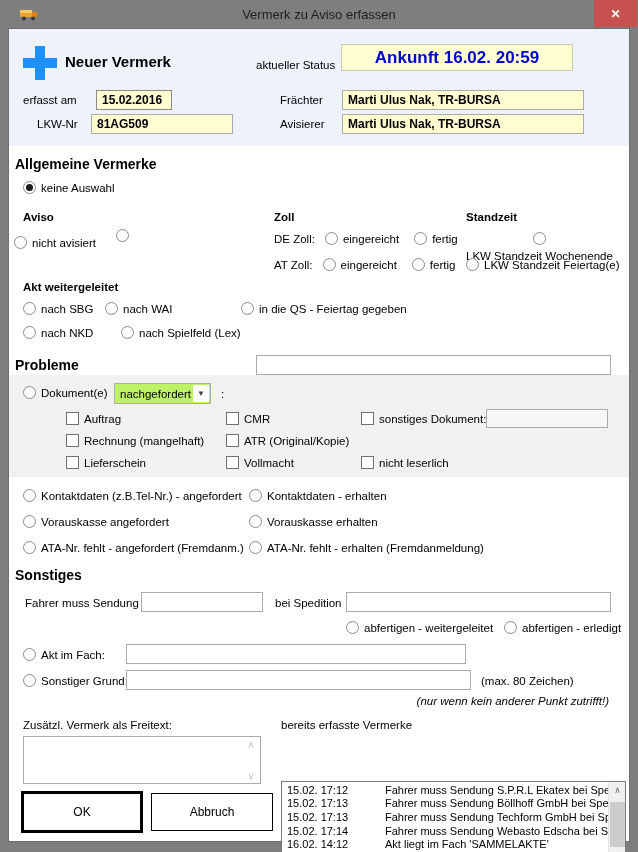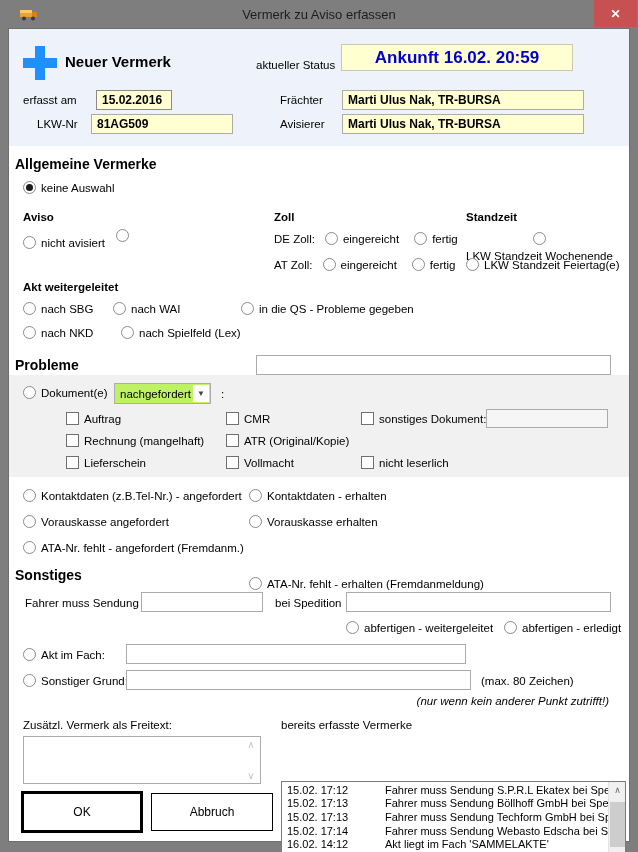--- a/index.html
+++ b/index.html
@@ -155,21 +155,21 @@
   </div>
 
   <div class="abs h1" style="left:6px; top:127px;">Allgemeine Vermerke</div>
 
   <div class="abs ctl" style="left:14px; top:152px;">
     <span class="radio sel"></span>
     <span class="lbl">keine Auswahl</span>
   </div>
 
   <div class="abs h2" style="left:14px; top:182px;">Aviso</div>
-  <div class="abs ctl" style="left:14px; top:207px;">
+  <div class="abs ctl" style="left:5px; top:207px;">
     <span class="radio"></span>
     <span class="lbl">nicht avisiert</span>
   </div>
   <div class="abs ctl" style="left:107px; top:200px;">
     <span class="radio"></span>
   </div>
 
   <div class="abs h2" style="left:265px; top:182px;">Zoll</div>
   <div class="abs ctl" style="left:265px; top:203px;">
     <span class="lbl">DE Zoll:</span>
@@ -202,27 +202,27 @@
   <div class="abs ctl" style="left:457px; top:229px;">
     <span class="radio"></span>
     <span class="lbl">LKW Standzeit Feiertag(e)</span>
   </div>
 
   <div class="abs h2" style="left:14px; top:252px;">Akt weitergeleitet</div>
   <div class="abs ctl" style="left:14px; top:273px;">
     <span class="radio"></span>
     <span class="lbl">nach SBG</span>
   </div>
-  <div class="abs ctl" style="left:104px; top:273px;">
+  <div class="abs ctl" style="left:96px; top:273px;">
     <span class="radio"></span>
     <span class="lbl">nach WAI</span>
   </div>
   <div class="abs ctl" style="left:232px; top:273px;">
     <span class="radio"></span>
-    <span class="lbl">in die QS - Probleme gegeben</span>
+    <span class="lbl">in die QS - Feiertag gegeben</span>
   </div>
   <div class="abs ctl" style="left:14px; top:297px;">
     <span class="radio"></span>
     <span class="lbl">nach NKD</span>
   </div>
   <div class="abs ctl" style="left:112px; top:297px;">
     <span class="radio"></span>
     <span class="lbl">nach Spielfeld (Lex)</span>
   </div>
 
@@ -293,21 +293,21 @@
     <span class="lbl">Vorauskasse angefordert</span>
   </div>
   <div class="abs ctl" style="left:240px; top:486px;">
     <span class="radio"></span>
     <span class="lbl">Vorauskasse erhalten</span>
   </div>
   <div class="abs ctl" style="left:14px; top:512px;">
     <span class="radio"></span>
     <span class="lbl">ATA-Nr. fehlt - angefordert (Fremdanm.)</span>
   </div>
-  <div class="abs ctl" style="left:240px; top:512px;margin-top:36px;">
+  <div class="abs ctl" style="left:240px; top:512px;">
     <span class="radio"></span>
     <span class="lbl">ATA-Nr. fehlt - erhalten (Fremdanmeldung)</span>
   </div>
 
   <div class="abs h1" style="left:6px; top:538px;">Sonstiges</div>
 
   <div class="abs lbl" style="left:16px; top:568px;">Fahrer muss Sendung</div>
   <input class="abs input" style="left: 132px; top: 563px; width: 122px;">
   <div class="abs lbl" style="left:266px; top:568px;">bei Spedition</div>
   <input class="abs input" style="left: 337px; top: 563px; width: 265px;">

